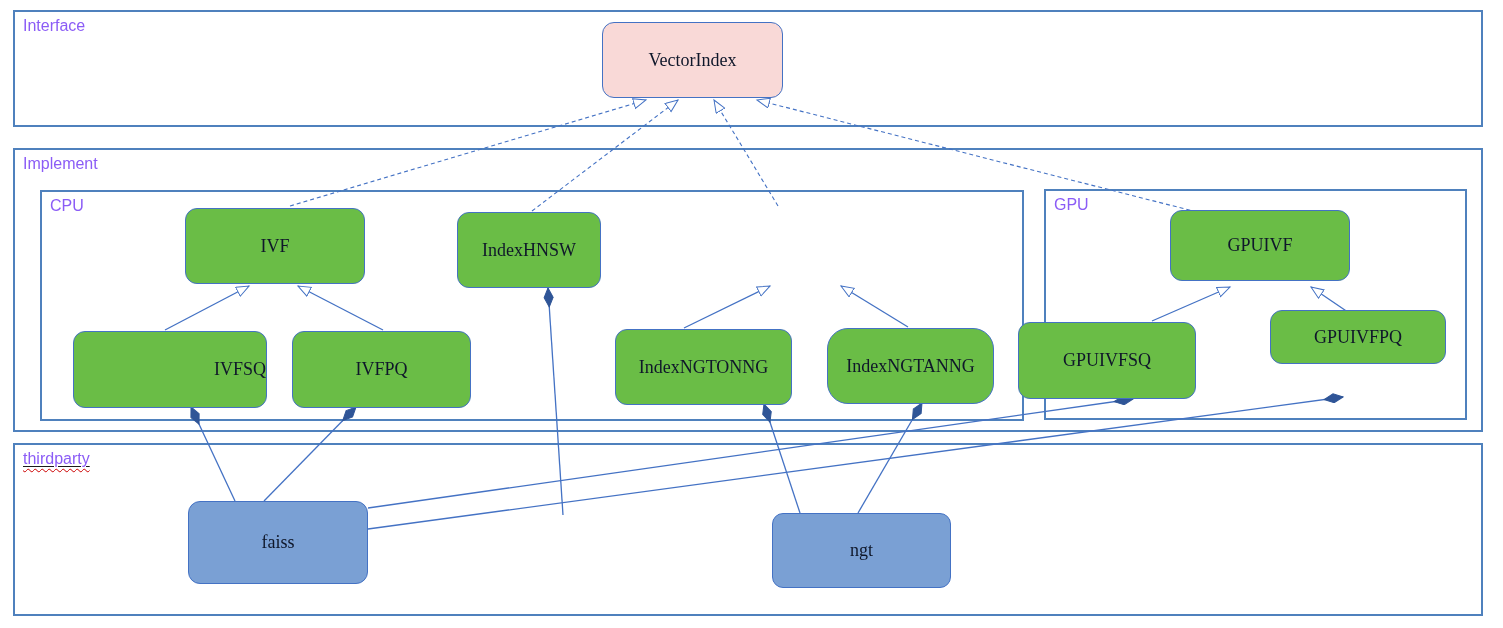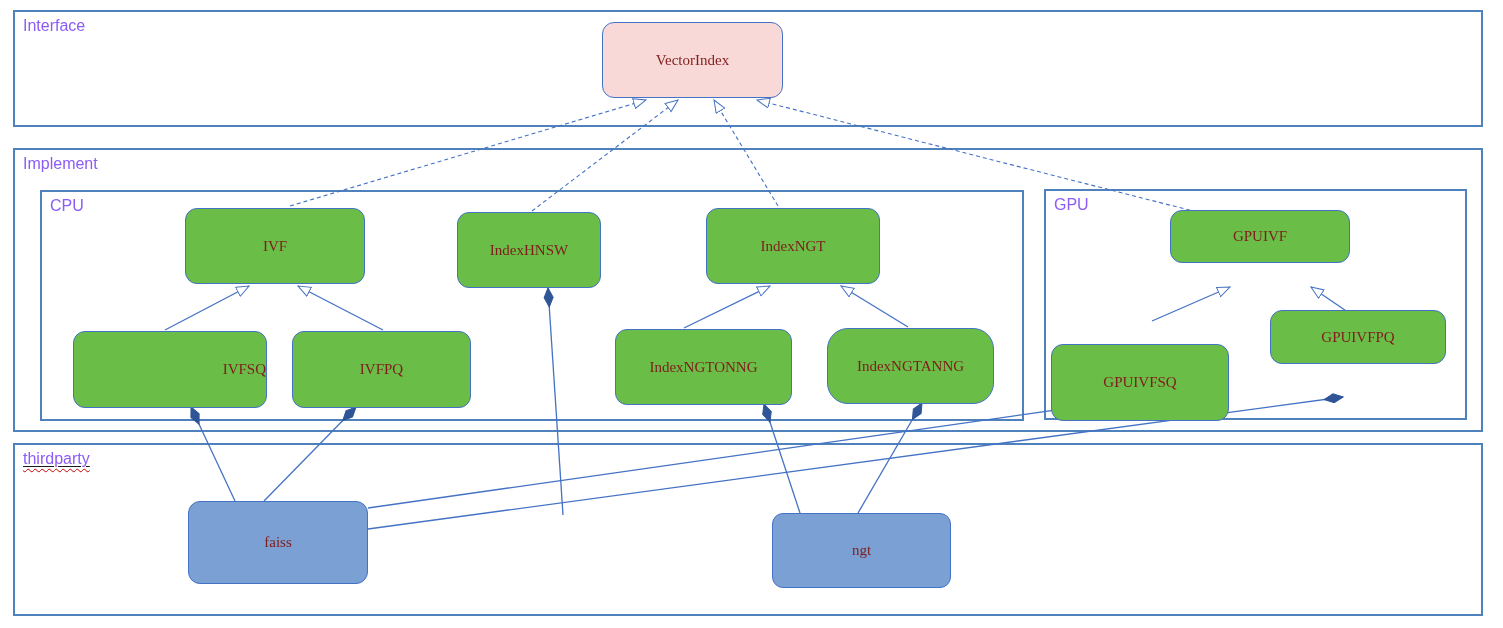--- a/index.html
+++ b/index.html
@@ -58,22 +58,22 @@
     border-radius:12px;
     box-sizing:border-box;
     display:flex;
     align-items:center;
     justify-content:center;
     z-index:3;
     cursor:default;
   }
   .node .nlabel{
     font-family:"Liberation Serif", serif;
-    font-size:15px;
-    color:#7f1d1d;
+    font-size:18px;
+    color:#0f172a;
     white-space:nowrap;
   }
   .green{background:var(--green,#6abd46);}
   .blue{background:var(--blue,#7aa0d4);}
   .pink{background:var(--pink,#f9d9d7);}
 </style>
 </head>
 <body>
 
 <div id="stage">
@@ -120,39 +120,36 @@
 
   <div class="node pink" style="left: 602px; top: 22px; width: 181px; height: 76px;">
       <span class="nlabel">VectorIndex</span>
     </div>
   <div class="node green" style="left: 185px; top: 208px; width: 180px; height: 76px;">
       <span class="nlabel">IVF</span>
     </div>
   <div class="node green" style="left: 457px; top: 212px; width: 144px; height: 76px;">
       <span class="nlabel">IndexHNSW</span>
     </div>
-  <div class="node green" style="left: 706px; top: 208px; width: 174px; height: 76px;">
-      <span class="nlabel">IndexNGT</span>
-    </div>
-  <div class="node green" style="left: 1170px; top: 210px; width: 180px; height: 53px;">
+  <div class="node green" style="left: 1170px; top: 210px; width: 180px; height: 71px;">
       <span class="nlabel">GPUIVF</span>
     </div>
   <div class="node green" style="left: 73px; top: 331px; width: 194px; height: 77px; justify-content: flex-end;">
       <span class="nlabel">IVFSQ</span>
     </div>
   <div class="node green" style="left: 292px; top: 331px; width: 179px; height: 77px;">
       <span class="nlabel">IVFPQ</span>
     </div>
   <div class="node green" style="left: 615px; top: 329px; width: 177px; height: 76px;">
       <span class="nlabel">IndexNGTONNG</span>
     </div>
   <div class="node green" style="left: 827px; top: 328px; width: 167px; height: 76px; border-radius: 21px;">
       <span class="nlabel">IndexNGTANNG</span>
     </div>
-  <div class="node green" style="left: 1051px; top: 322px; width: 178px; height: 77px; margin-top: 22px;">
+  <div class="node green" style="left: 1018px; top: 322px; width: 178px; height: 77px;">
       <span class="nlabel">GPUIVFSQ</span>
     </div>
   <div class="node green" style="left: 1270px; top: 310px; width: 176px; height: 54px;">
       <span class="nlabel">GPUIVFPQ</span>
     </div>
   <div class="node blue" style="left: 188px; top: 501px; width: 180px; height: 83px;">
       <span class="nlabel">faiss</span>
     </div>
   <div class="node blue" style="left: 772px; top: 513px; width: 179px; height: 75px; border-radius: 11px;">
       <span class="nlabel">ngt</span>

